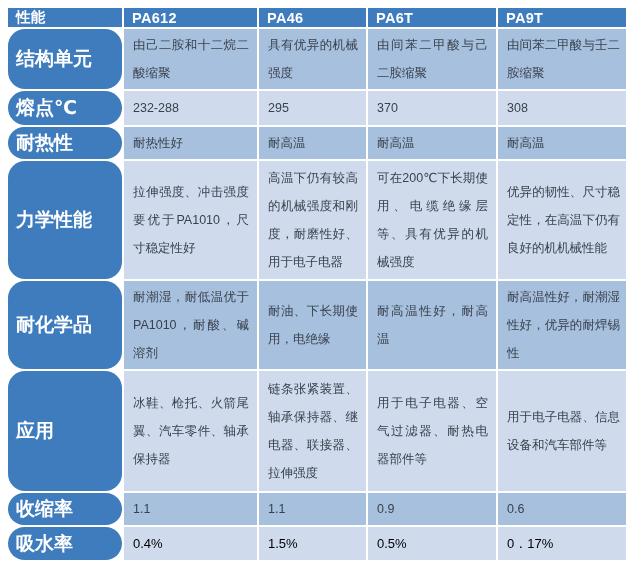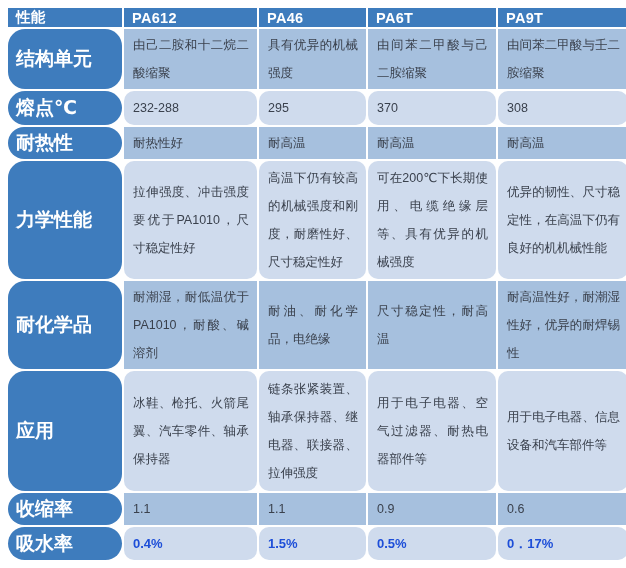--- a/index.html
+++ b/index.html
@@ -21,28 +21,28 @@
   }
   thead th{font-size:14.5px;height:16px;letter-spacing:.3px;}
   tbody th{font-size:19px;border-radius:17px;}
   
   td{
     vertical-align:middle;text-align:justify;text-justify:inter-ideograph;
     font-size:12.5px;line-height:28px;color:#3a414d;
     padding:2px 8px 2px 9px;
   }
   tr.medium td{background:#a6c0de;}
-  tr.light td{background:#cfdbed;border-radius:10px;}
+  tr.light td{background:#cfdbed;}
   
   tr.h0{height:60px;} tr.h1{height:34px;} tr.h2{height:25px;}
   tr.h3{height:118px;} tr.h4{height:88px;} tr.h5{height:120px;}
   tr.h6{height:29px;} tr.h7{height:33px;}
   tr.h2 td,tr.h1 td,tr.h6 td,tr.h7 td{text-align:left;}
   
-  tr.red td{color:#1d4ed8;font-weight:bold;font-size:13px;}
+  tr.red td{color:#000000;font-weight:normal;font-size:13px;}
 </style>
 </head>
 <body>
 
 <div class="page">
   <table>
     <colgroup>
       <col style="width:114px">
         <col style="width:133px">
         <col style="width:107px">
@@ -76,29 +76,29 @@
       <tr class="medium h2">
         <th>耐热性</th>
         <td>耐热性好</td>
         <td>耐高温</td>
         <td>耐高温</td>
         <td>耐高温</td>
       </tr>
       <tr class="light h3">
         <th>力学性能</th>
         <td>拉伸强度、冲击强度要优于PA1010，尺寸稳定性好</td>
-        <td>高温下仍有较高的机械强度和刚度，耐磨性好、尺寸稳定性好</td>
+        <td>高温下仍有较高的机械强度和刚度，耐磨性好、用于电子电器</td>
         <td>可在200℃下长期使用、电缆绝缘层等、具有优异的机械强度</td>
         <td>优异的韧性、尺寸稳定性，在高温下仍有良好的机机械性能</td>
       </tr>
       <tr class="medium h4">
         <th>耐化学品</th>
         <td>耐潮湿，耐低温优于PA1010，耐酸、碱溶剂</td>
-        <td>耐油、耐化学品，电绝缘</td>
-        <td>尺寸稳定性，耐高温</td>
+        <td>耐油、下长期使用，电绝缘</td>
+        <td>耐高温性好，耐高温</td>
         <td>耐高温性好，耐潮湿性好，优异的耐焊锡性</td>
       </tr>
       <tr class="light h5">
         <th>应用</th>
         <td>冰鞋、枪托、火箭尾翼、汽车零件、轴承保持器</td>
         <td>链条张紧装置、轴承保持器、继电器、联接器、拉伸强度</td>
         <td>用于电子电器、空气过滤器、耐热电器部件等</td>
         <td>用于电子电器、信息设备和汽车部件等</td>
       </tr>
       <tr class="medium h6">

